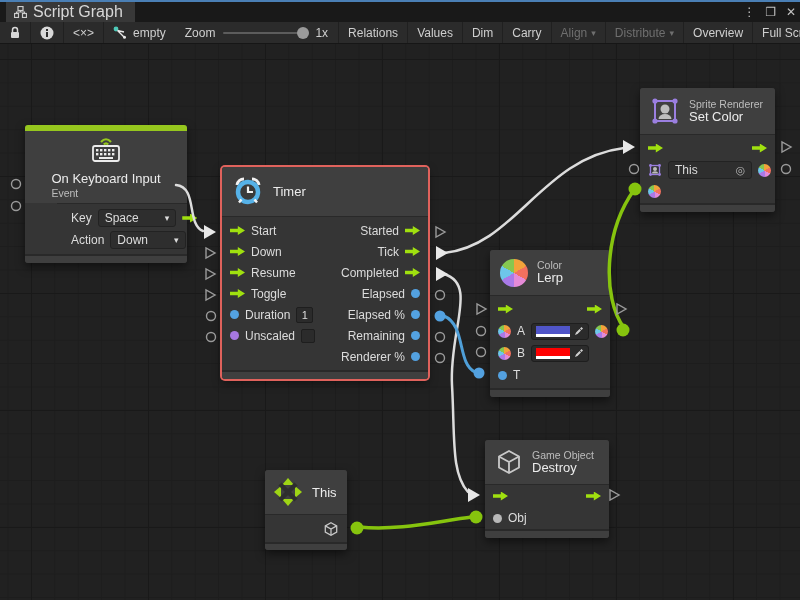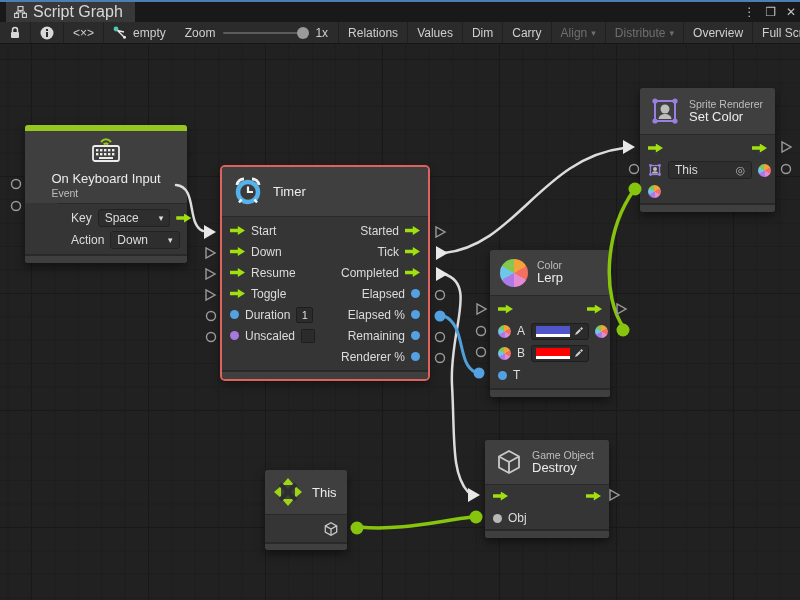--- a/index.html
+++ b/index.html
@@ -61,21 +61,21 @@
 
   .fa { width:15px; height:9px; background:#a0e00f; flex:0 0 auto;
     clip-path:polygon(0 30%,52% 30%,52% 0,100% 50%,52% 100%,52% 70%,0 70%); }
   .pd { width:9px; height:9px; border-radius:50%; flex:0 0 auto; }
   .pd.blue { background:#53a1e0; } .pd.purple { background:#a678e0; } .pd.gray { background:#b8b8b8; }
   .wheel { border-radius:50%; flex:0 0 auto;
     background:conic-gradient(#f2a33a 0 60deg,#f2705e 60deg 120deg,#e58ad7 120deg 180deg,#a97ae8 180deg 240deg,#6ec6ea 240deg 300deg,#86c74f 300deg 360deg); }
   .wheel.sm { width:13px; height:13px; }
 
   .dd { background:#2e2e2e; border:1px solid #222; border-radius:3px; padding:1px 6px;
-    display:flex; align-items:center; gap:16px; font-size:12px; color:#dcdcdc; }
+    display:flex; align-items:center; gap:22px; font-size:12px; color:#dcdcdc; }
   .numfield { width:17px; height:16px; background:#2b2b2b; border:1px solid #1e1e1e; border-radius:2px;
     color:#ddd; font-size:11px; text-align:center; font-family:"Liberation Sans",sans-serif; }
   .checkbox { width:14px; height:14px; background:#2b2b2b; border:1px solid #1e1e1e; border-radius:2px; }
   .objfield { background:#2e2e2e; border:1px solid #222; border-radius:3px; padding:1px 6px;
     display:flex; align-items:center; justify-content:space-between; font-size:12px; color:#dcdcdc; width:84px; }
   .swfield { display:flex; align-items:center; gap:4px; background:#2b2b2b; border:1px solid #1e1e1e;
     border-radius:3px; padding:2px 4px; }
   .sw { width:34px; }
   .sw .c { height:8px; } .sw .a { height:3px; background:#fff; }
 

